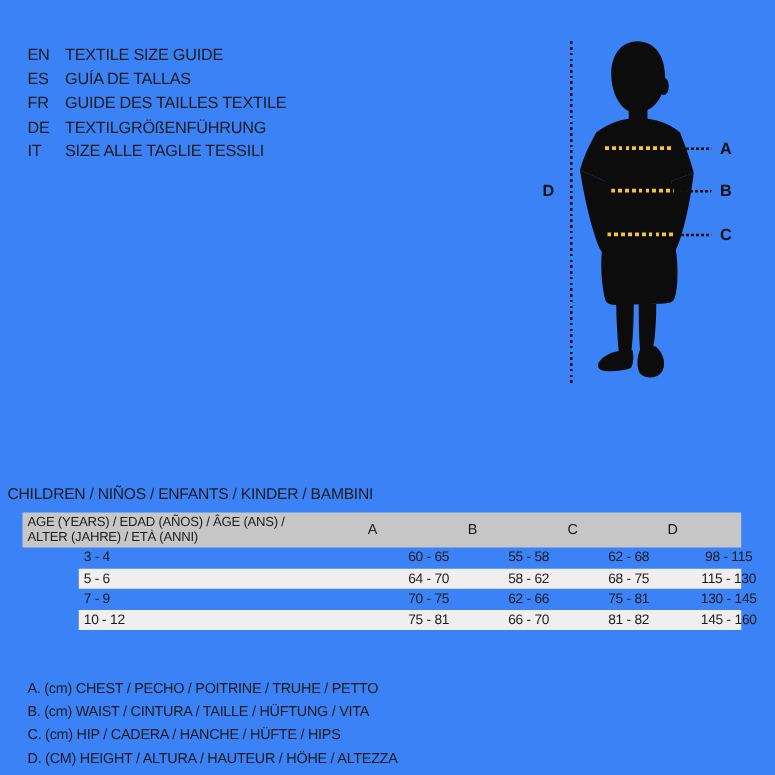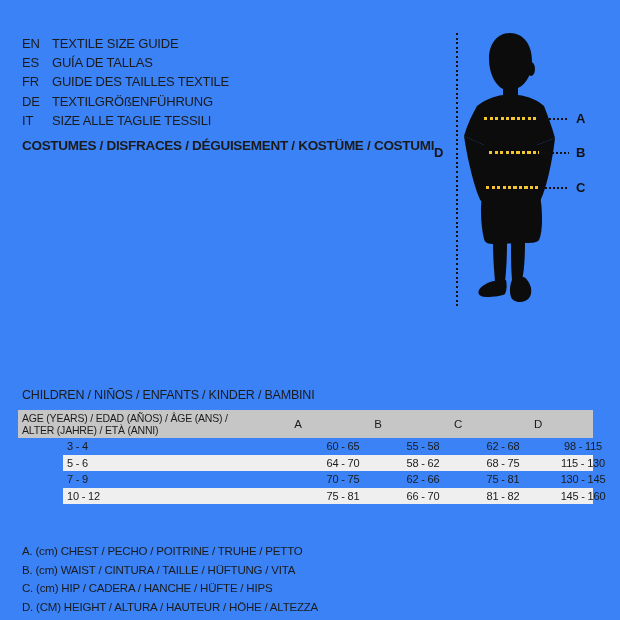--- a/index.html
+++ b/index.html
@@ -33,21 +33,21 @@
     background:repeating-linear-gradient(90deg,#111 0 2px,transparent 2px 4px);}
   .cn-a{left:545px;top:118px;width:24px;}
   .cn-b{left:544px;top:152px;width:25px;}
   .cn-c{left:545px;top:187px;width:24px;}
   .m-label{position:absolute;font-size:13px;font-weight:700;color:#111;}
   .lb-a{left:576px;top:111px;}
   .lb-b{left:576px;top:145px;}
   .lb-c{left:576px;top:180px;}
   .lb-d{left:434px;top:145px;}
   
-  .section-title{position:absolute;left:22px;top:388px;font-size:12.5px;font-weight:400;white-space:nowrap;}
+  .section-title{position:absolute;left:6px;top:388px;font-size:12.5px;font-weight:400;white-space:nowrap;}
   .size-table{position:absolute;left:18px;top:410px;width:575px;}
   .t-row{display:grid;grid-template-columns:240px 80px 80px 80px 80px;padding-right:15px;align-items:center;}
   .t-head{height:28px;font-size:10.5px;}
   .t-head .age-head{padding-left:4px;line-height:12.2px;align-self:center;}
   .t-head .col-letter{text-align:center;font-size:11.5px;}
   .t-data{height:16.5px;font-size:11px;margin-left:45px;}
   .t-data .age-cell{padding-left:4px;}
   .t-data .val-cell{text-align:center;}
   
   .legend{position:absolute;left:22px;top:542px;}
@@ -74,21 +74,20 @@
     <div class="lang-row">
       <span class="lang-code">DE</span>
       <span class="lang-label">TEXTILGRÖßENFÜHRUNG</span>
     </div>
     <div class="lang-row">
       <span class="lang-code">IT</span>
       <span class="lang-label">SIZE ALLE TAGLIE TESSILI</span>
     </div>
   </div>
 
-  <div class="category-line">COSTUMES / DISFRACES / DÉGUISEMENT / KOSTÜME / COSTUMI</div>
 
   <div class="diagram">
     <svg class="silhouette" viewBox="0 0 135 285" width="135" height="285" aria-hidden="true">
       <g fill="#0c0c0c">
 
         <path d="M60,8 C47,8 39,19 39,34 C39,48 45,60 53,64 L53,73 L68,73 L68,63 C77,59 82,48 82,36 C82,19 73,8 60,8 Z"></path>
         <ellipse cx="81" cy="44" rx="4" ry="7"></ellipse>
 
         <path d="M27,81 C33,76 44,71 53,70 L68,70 C78,71 89,76 94,81 C98,91 102,102 105,113 L87,120 L88,168 L33,168 L34,120 L14,111 C17,100 22,90 27,81 Z"></path>
 

